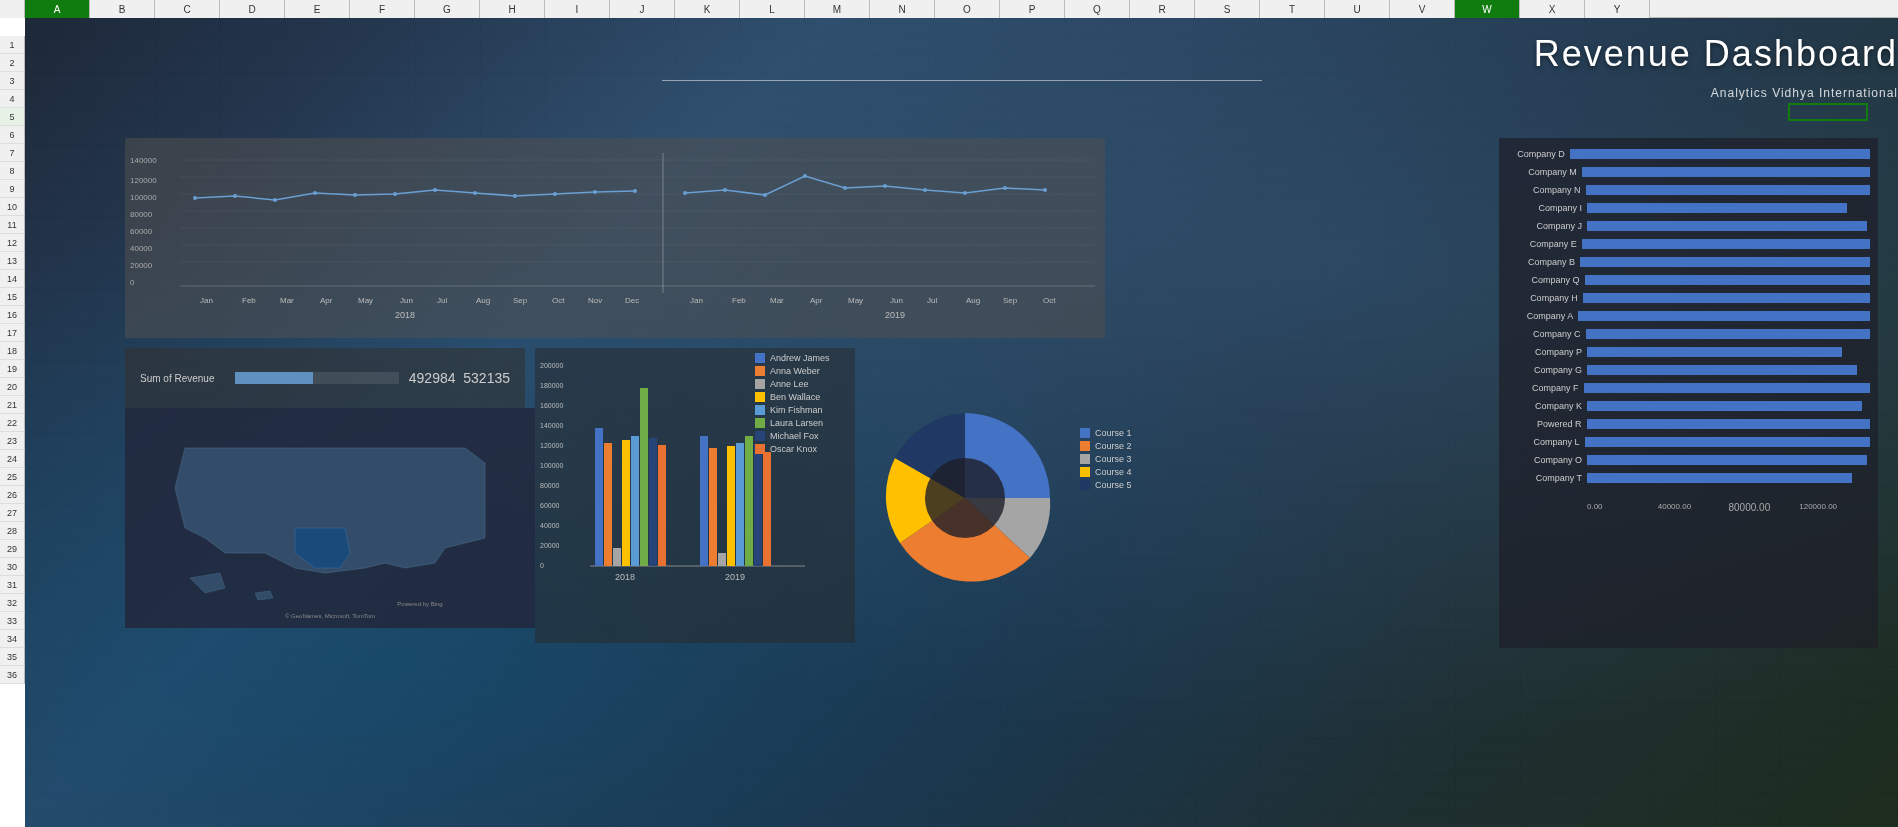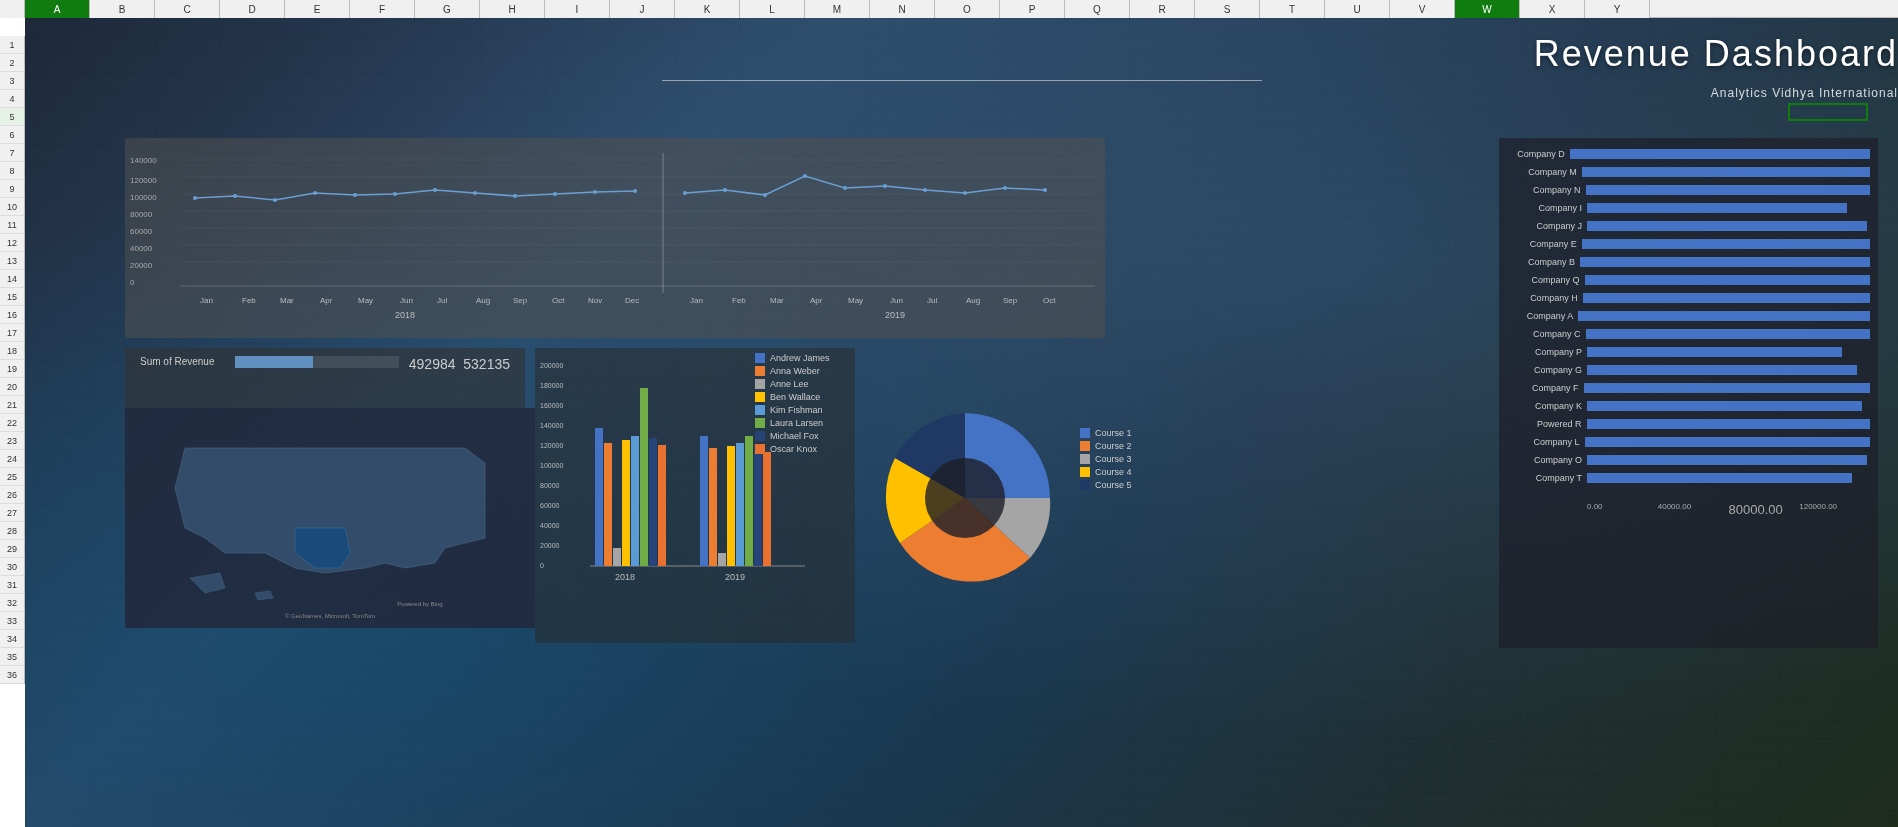--- a/index.html
+++ b/index.html
@@ -157,20 +157,21 @@
 
     
     .revenue-bar-panel {
       position: absolute;
       top: 330px;
       left: 100px;
       width: 400px;
       height: 60px;
       background: rgba(50,50,50,0.6);
       display: flex;
+      align-items: center;
       padding: 8px 15px;
     }
 
     .rev-label {
       font-size: 10px;
       color: #ccc;
       margin-right: 10px;
       white-space: nowrap;
     }
 
@@ -684,19 +685,19 @@
         <div class="company-bar" style="width: 280px;"></div>
       </div>
       <div class="company-bar-row">
         <span class="company-name">Company T</span>
         <div class="company-bar" style="width: 265px;"></div>
       </div>
 
       <div style="display:flex; padding-left:80px; margin-top:16px;">
         <span style="font-size:8px; color:#aaa; width:85px;">0.00</span>
         <span style="font-size:8px; color:#aaa; width:85px;">40000.00</span>
-        <span style="font-size:13px; color:#aaa; width:85px;">80000.00</span>
+        <span style="font-size:10px; color:#aaa; width:85px;">80000.00</span>
         <span style="font-size:8px; color:#aaa; width:85px;">120000.00</span>
       </div>
     </div>
 
   </div>
 </div>
 
 </body></html>

